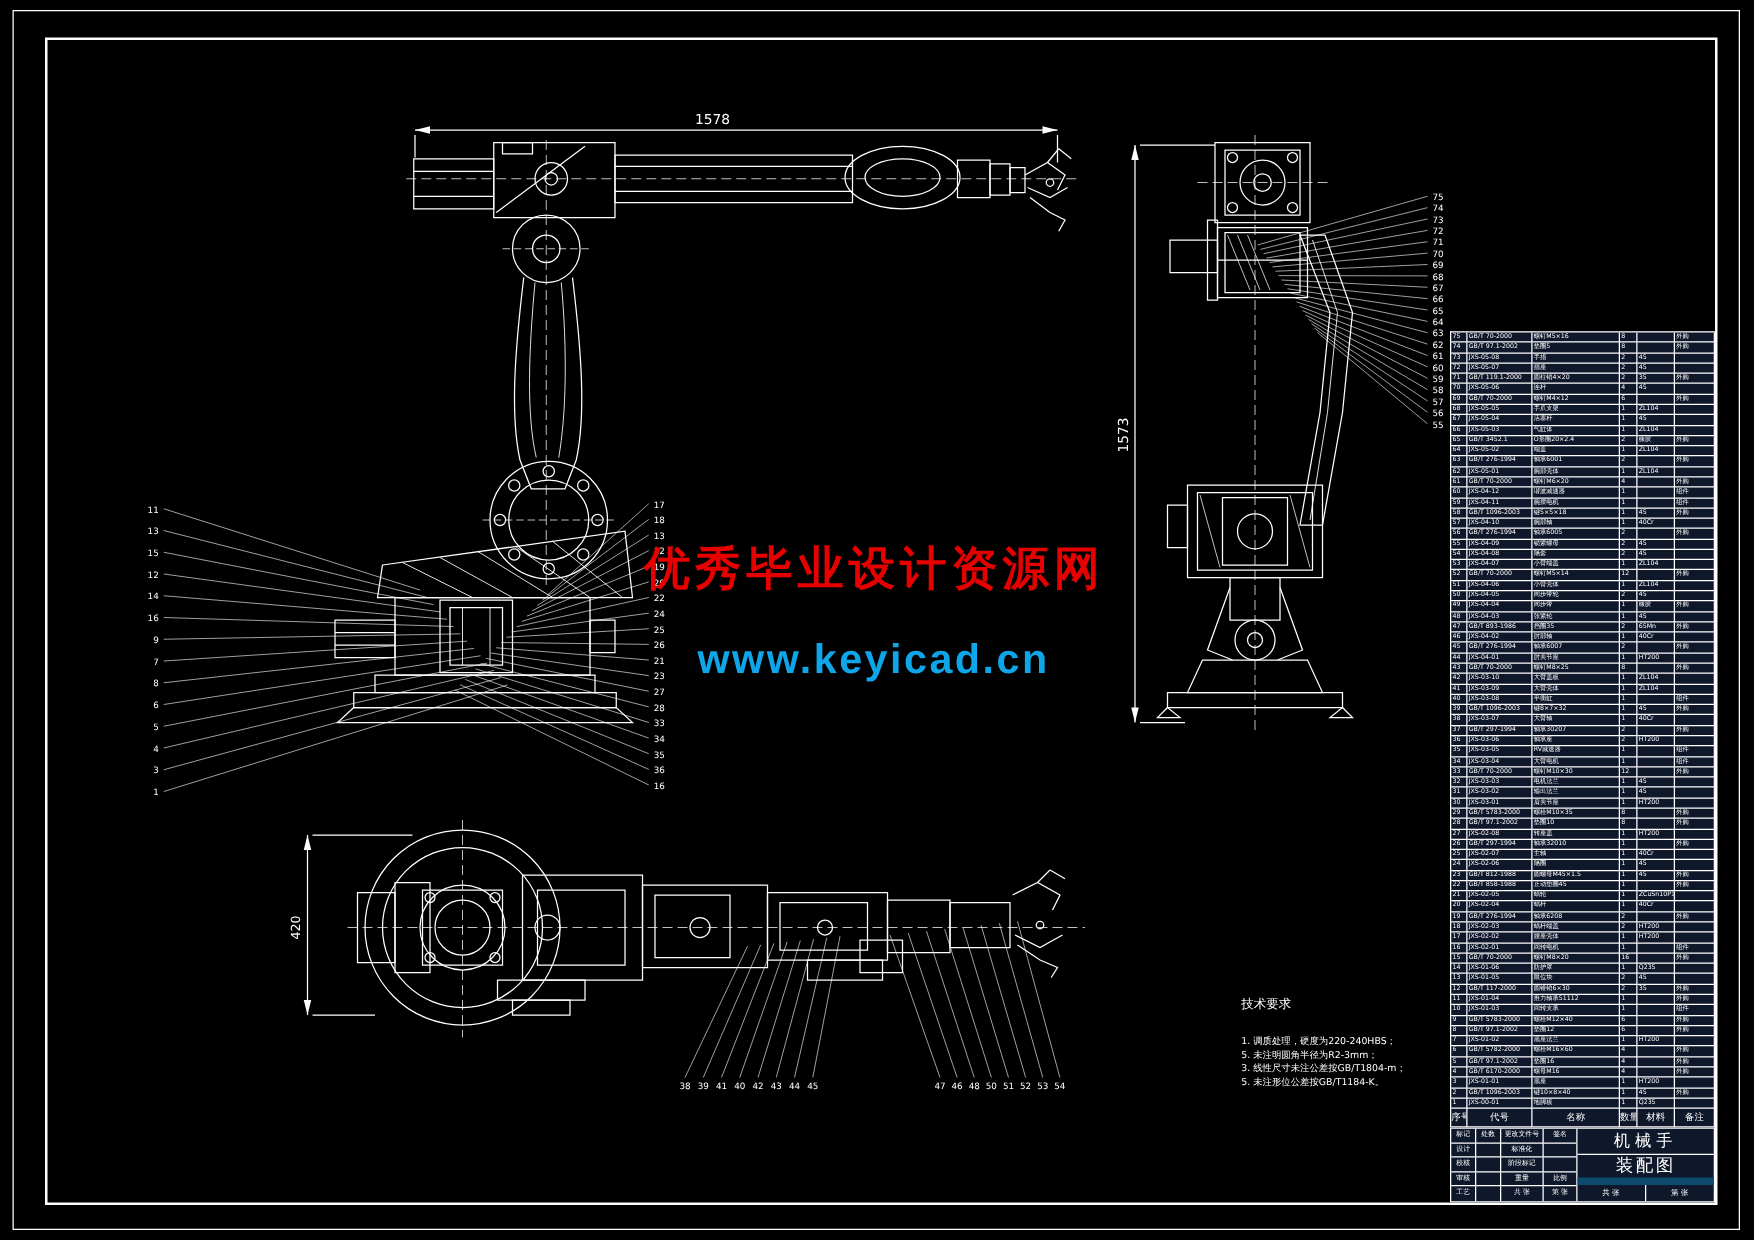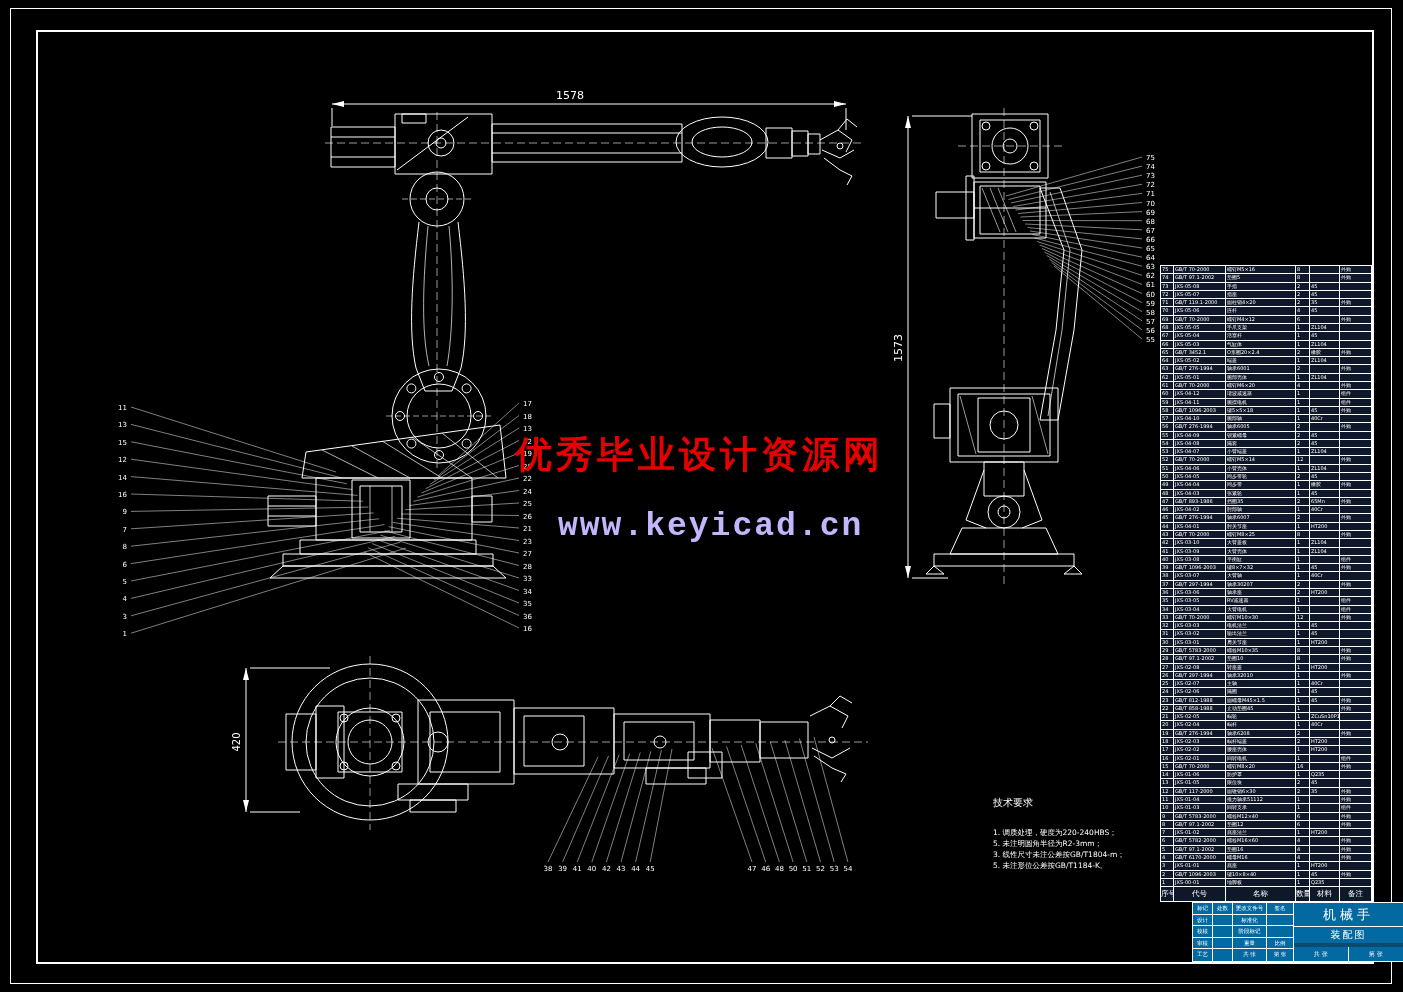--- a/index.html
+++ b/index.html
@@ -13,22 +13,22 @@
   svg#dwg{position:absolute;left:0;top:0}
   svg#dwg *{vector-effect:non-scaling-stroke}
 
   .watermark1{
     position:absolute;left:515px;top:430px;
     font-family:"DejaVu Serif",serif;font-weight:bold;
     font-size:37px;letter-spacing:4px;color:#e60000;white-space:nowrap;text-align:right;
   }
   .watermark2{
     position:absolute;left:558px;top:508px;
-    font-family:Liberation Mono, monospace;font-weight:bold;
-    font-size:33px;letter-spacing:2px;color:#c4b5fd;white-space:nowrap;
+    font-family:Liberation Sans, sans-serif;font-weight:bold;
+    font-size:33px;letter-spacing:2px;color:#0ea5e9;white-space:nowrap;
   }
 
   .technotes{position:absolute;left:993px;top:796px;width:185px;color:#fff}
   .technotes .t{font-size:10px;margin-bottom:18px}
   .technotes .l{font-size:7.5px;line-height:1.45;white-space:nowrap}
 
   
   .parts{
     position:absolute;left:1160px;top:265px;width:212px;height:637px;
     display:flex;flex-direction:column;
@@ -40,34 +40,34 @@
     border-right:1px solid #fff;border-bottom:1px solid #fff;
     font-size:5px;line-height:7px;overflow:hidden;white-space:nowrap;
     padding-left:1px;box-sizing:border-box;
   }
   .parts .hdr{flex:none;height:15px}
   .parts .hdr > div{font-size:7.5px;line-height:14px;text-align:center;padding-left:0}
 
   
   .tblock{
     position:absolute;left:1160px;top:902px;width:212px;height:60px;
-    display:flex;border:1px solid #fff;box-sizing:border-box;background:#0369a1;margin-left:32px;
+    display:flex;border:1px solid #fff;box-sizing:border-box;background:#0f172a;
   }
   .tb-left{width:100px;display:flex;flex-direction:column;border-right:1px solid #fff}
   .tb-left .trow{flex:1;display:grid;grid-template-columns:20px 20px 34px 1fr;min-height:0}
   .tb-left .trow > div{
     border-right:1px solid #fff;border-bottom:1px solid #fff;
     font-size:5.5px;line-height:10px;overflow:hidden;white-space:nowrap;
     text-align:center;box-sizing:border-box;
   }
   .tb-left .trow > div:last-child{border-right:none}
   .tb-left .trow:last-child > div{border-bottom:none}
   .tb-right{flex:1;display:flex;flex-direction:column}
   .tb-name{flex:1.5;display:flex;align-items:center;justify-content:center;font-size:13px;letter-spacing:4px;border-bottom:1px solid #fff}
-  .tb-type{flex:1;display:flex;align-items:center;justify-content:center;font-size:10px;letter-spacing:2px;border-bottom:4px solid #0c4a6e}
+  .tb-type{flex:1;display:flex;align-items:center;justify-content:center;font-size:14px;letter-spacing:2px;border-bottom:6px solid #0c4a6e}
   .tb-extra{flex:0.9;display:grid;grid-template-columns:1fr 1fr}
   .tb-extra > div{font-size:6px;line-height:13px;text-align:center;border-right:1px solid #fff;box-sizing:border-box}
   .tb-extra > div:last-child{border-right:none}
 </style>
 </head>
 <body>
 
 <div class="frame-outer"></div>
 <div class="frame-inner"></div>
 

